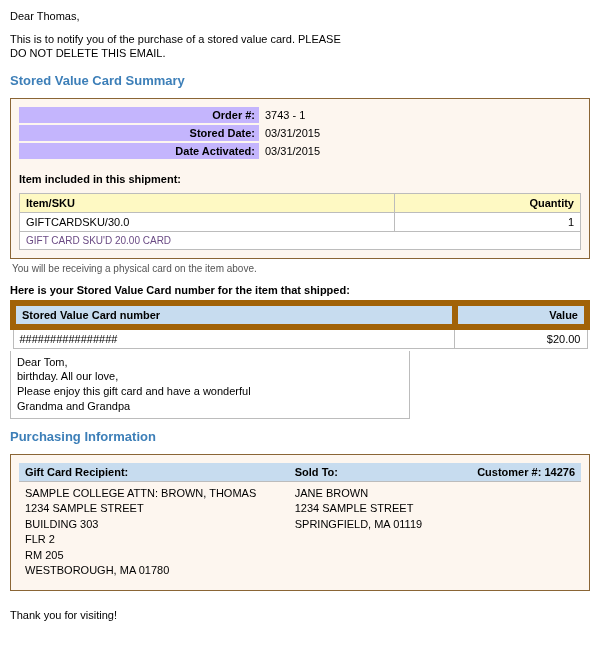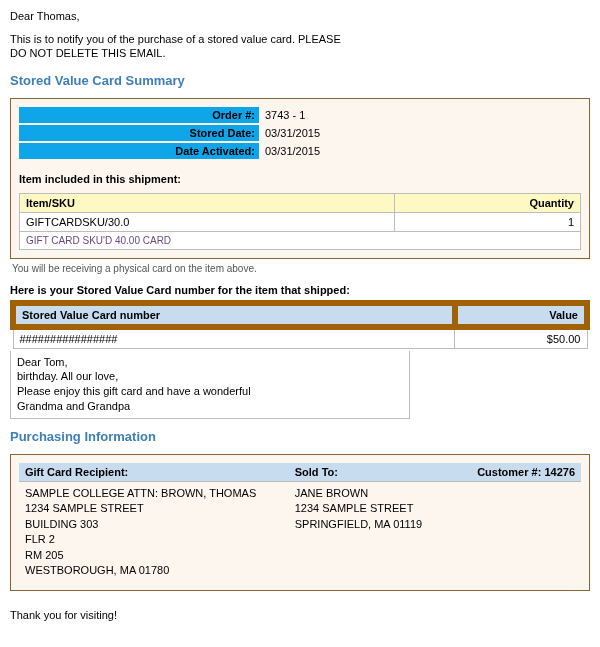--- a/index.html
+++ b/index.html
@@ -22,21 +22,21 @@
   }
   .box {
     border: 1px solid #8a6535;
     background: #fdf6ef;
     padding: 8px;
     margin-bottom: 4px;
   }
   .orderinfo { margin-bottom: 14px; }
   .orderinfo-row { display: flex; margin-bottom: 2px; }
   .orderinfo-label {
-    background: #0ea5e9;
+    background: #c4b5fd;
     width: 240px;
     text-align: right;
     padding: 2px 4px 2px 2px;
     font-weight: bold;
     color: #000;
   }
   .orderinfo-value { padding: 2px 0 2px 6px; }
   .ship-hdr { font-weight: bold; margin: 10px 0 8px 0; }
   .itemstable { width: 100%; border-collapse: collapse; font-size: 11px; }
   .itemstable th {
@@ -127,39 +127,39 @@
     <tbody>
         <tr>
       <th>Item/SKU</th>
       <th class="qty">Quantity</th>
     </tr>
     <tr>
       <td>GIFTCARDSKU/30.0</td>
       <td class="qty">1</td>
     </tr>
     <tr class="descrow">
-      <td colspan="2">GIFT CARD SKU'D 40.00 CARD</td>
+      <td colspan="2">GIFT CARD SKU'D 20.00 CARD</td>
     </tr>
   </tbody>
     </table>
 </div>
 
 <div class="footnote">You will be receiving a physical card on the item above.</div>
 
 <div class="shiplabel">Here is your Stored Value Card number for the item that shipped:</div>
 
 <table class="svctable">
   <tbody>
       <tr>
     <th>Stored Value Card number</th>
     <th class="val">Value</th>
   </tr>
   <tr>
     <td>################</td>
-    <td class="val">$50.00</td>
+    <td class="val">$20.00</td>
   </tr>
 </tbody>
   </table>
 
 <div class="msgbox">
   <div>Dear Tom,</div>
   <div>birthday. All our love,</div>
   <div>Please enjoy this gift card and have a wonderful</div>
   <div>Grandma and Grandpa</div>
 </div>

